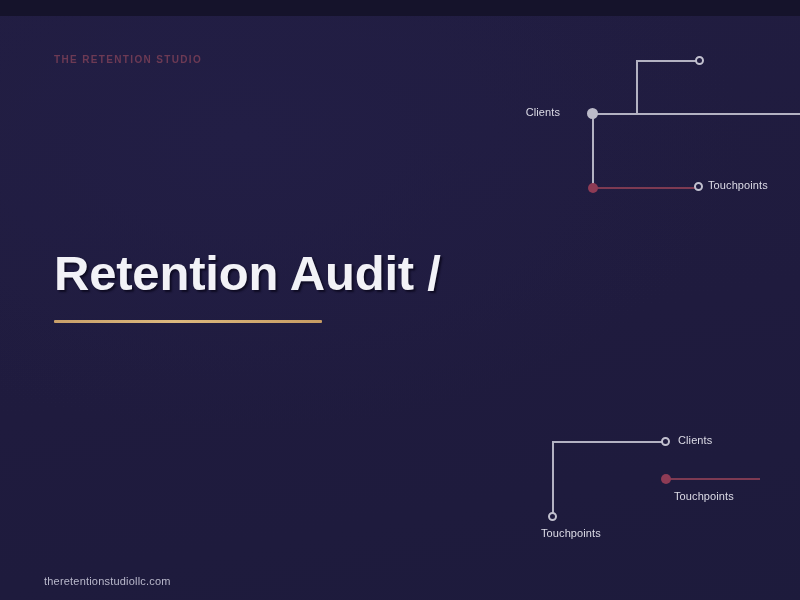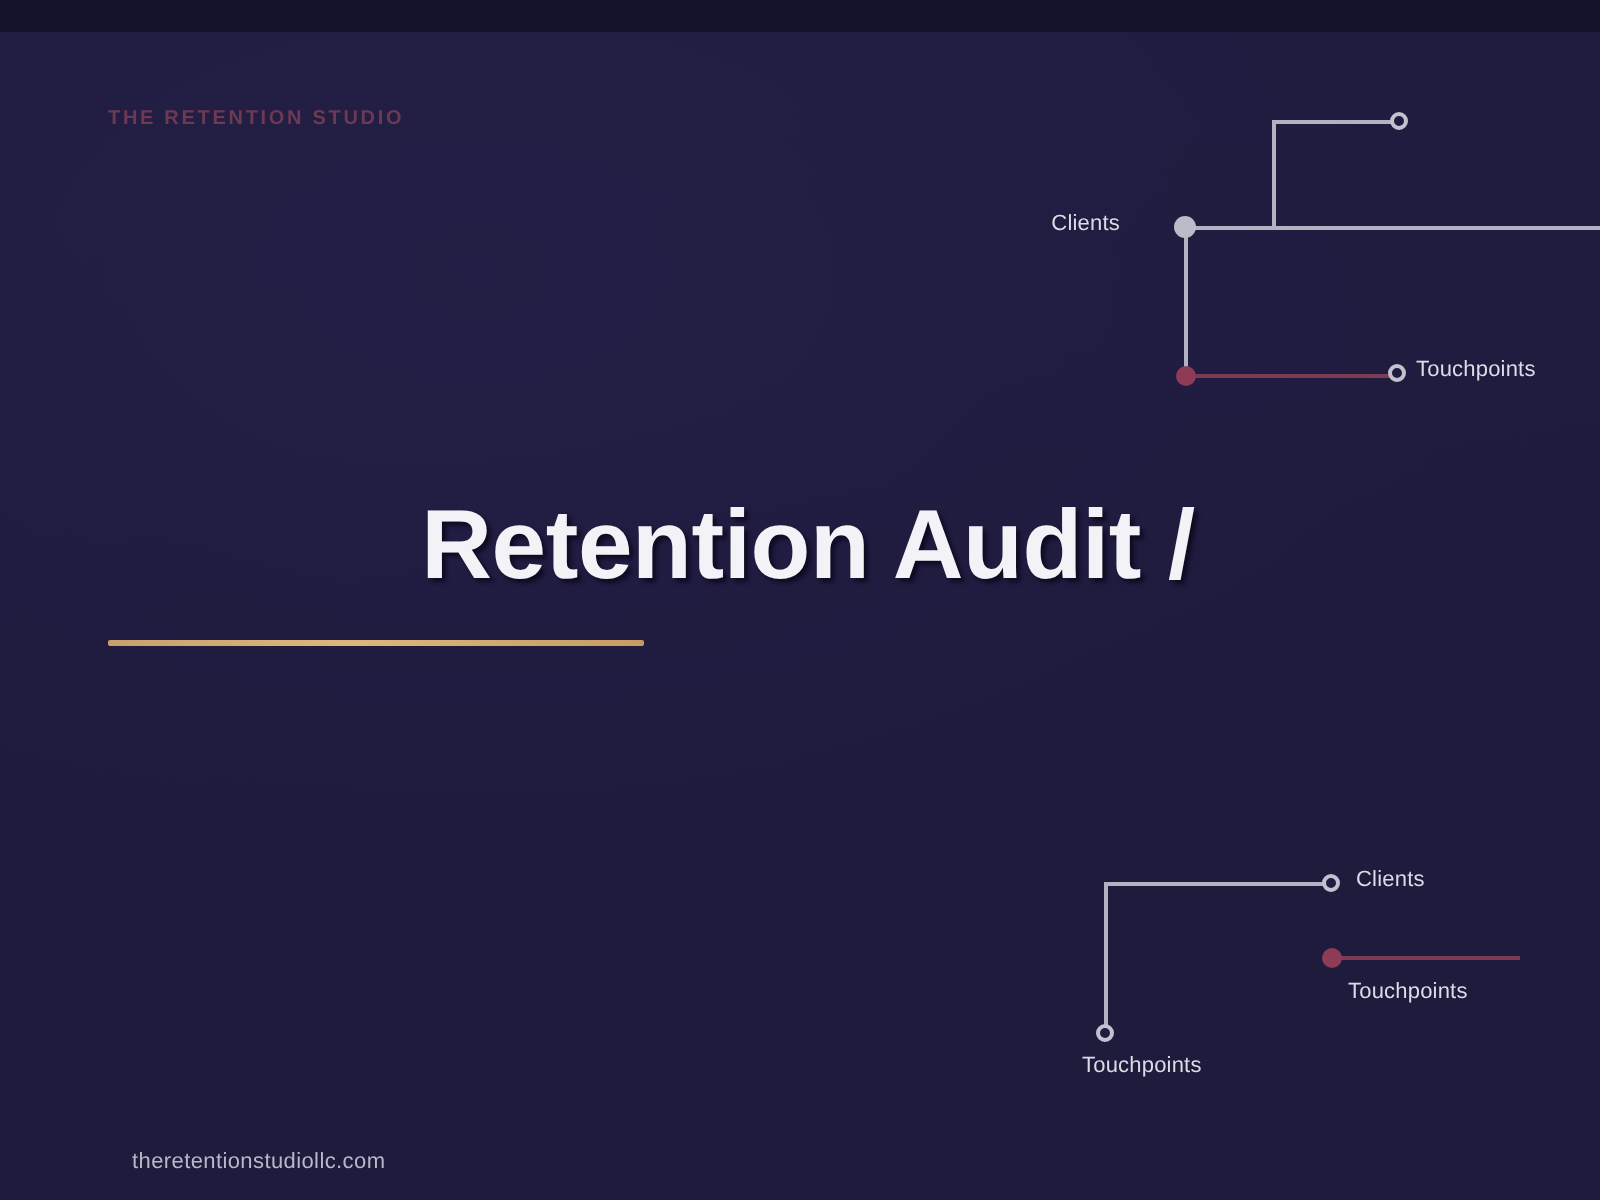--- a/index.html
+++ b/index.html
@@ -35,21 +35,20 @@
     color: #6d3a54;
     white-space: nowrap;
   }
 
   
   .title-block {
     position: absolute;
     left: 54px;
     top: 228px;
     width: 700px;
-    text-align: center;
   }
   .title-line {
     font-size: 49px;
     font-weight: 700;
     line-height: 58px;
     color: #f2f2f7;
     letter-spacing: -0.2px;
     white-space: nowrap;
     text-shadow: 2px 2px 2px rgba(8,6,24,0.75);
   }
@@ -57,21 +56,21 @@
     margin-top: 18px;
     width: 268px;
     height: 3px;
     background: linear-gradient(90deg, #c9a06a 0%, #dcb87e 45%, #c79c63 100%);
     border-radius: 1px;
   }
 
   
   .footer {
     position: absolute;
-    left: 66px;
+    left: 44px;
     top: 559px;
     font-size: 11px;
     font-weight: 400;
     color: #b9b8cb;
     letter-spacing: 0.2px;
     white-space: nowrap;
   }
 
   
   .diagram {

